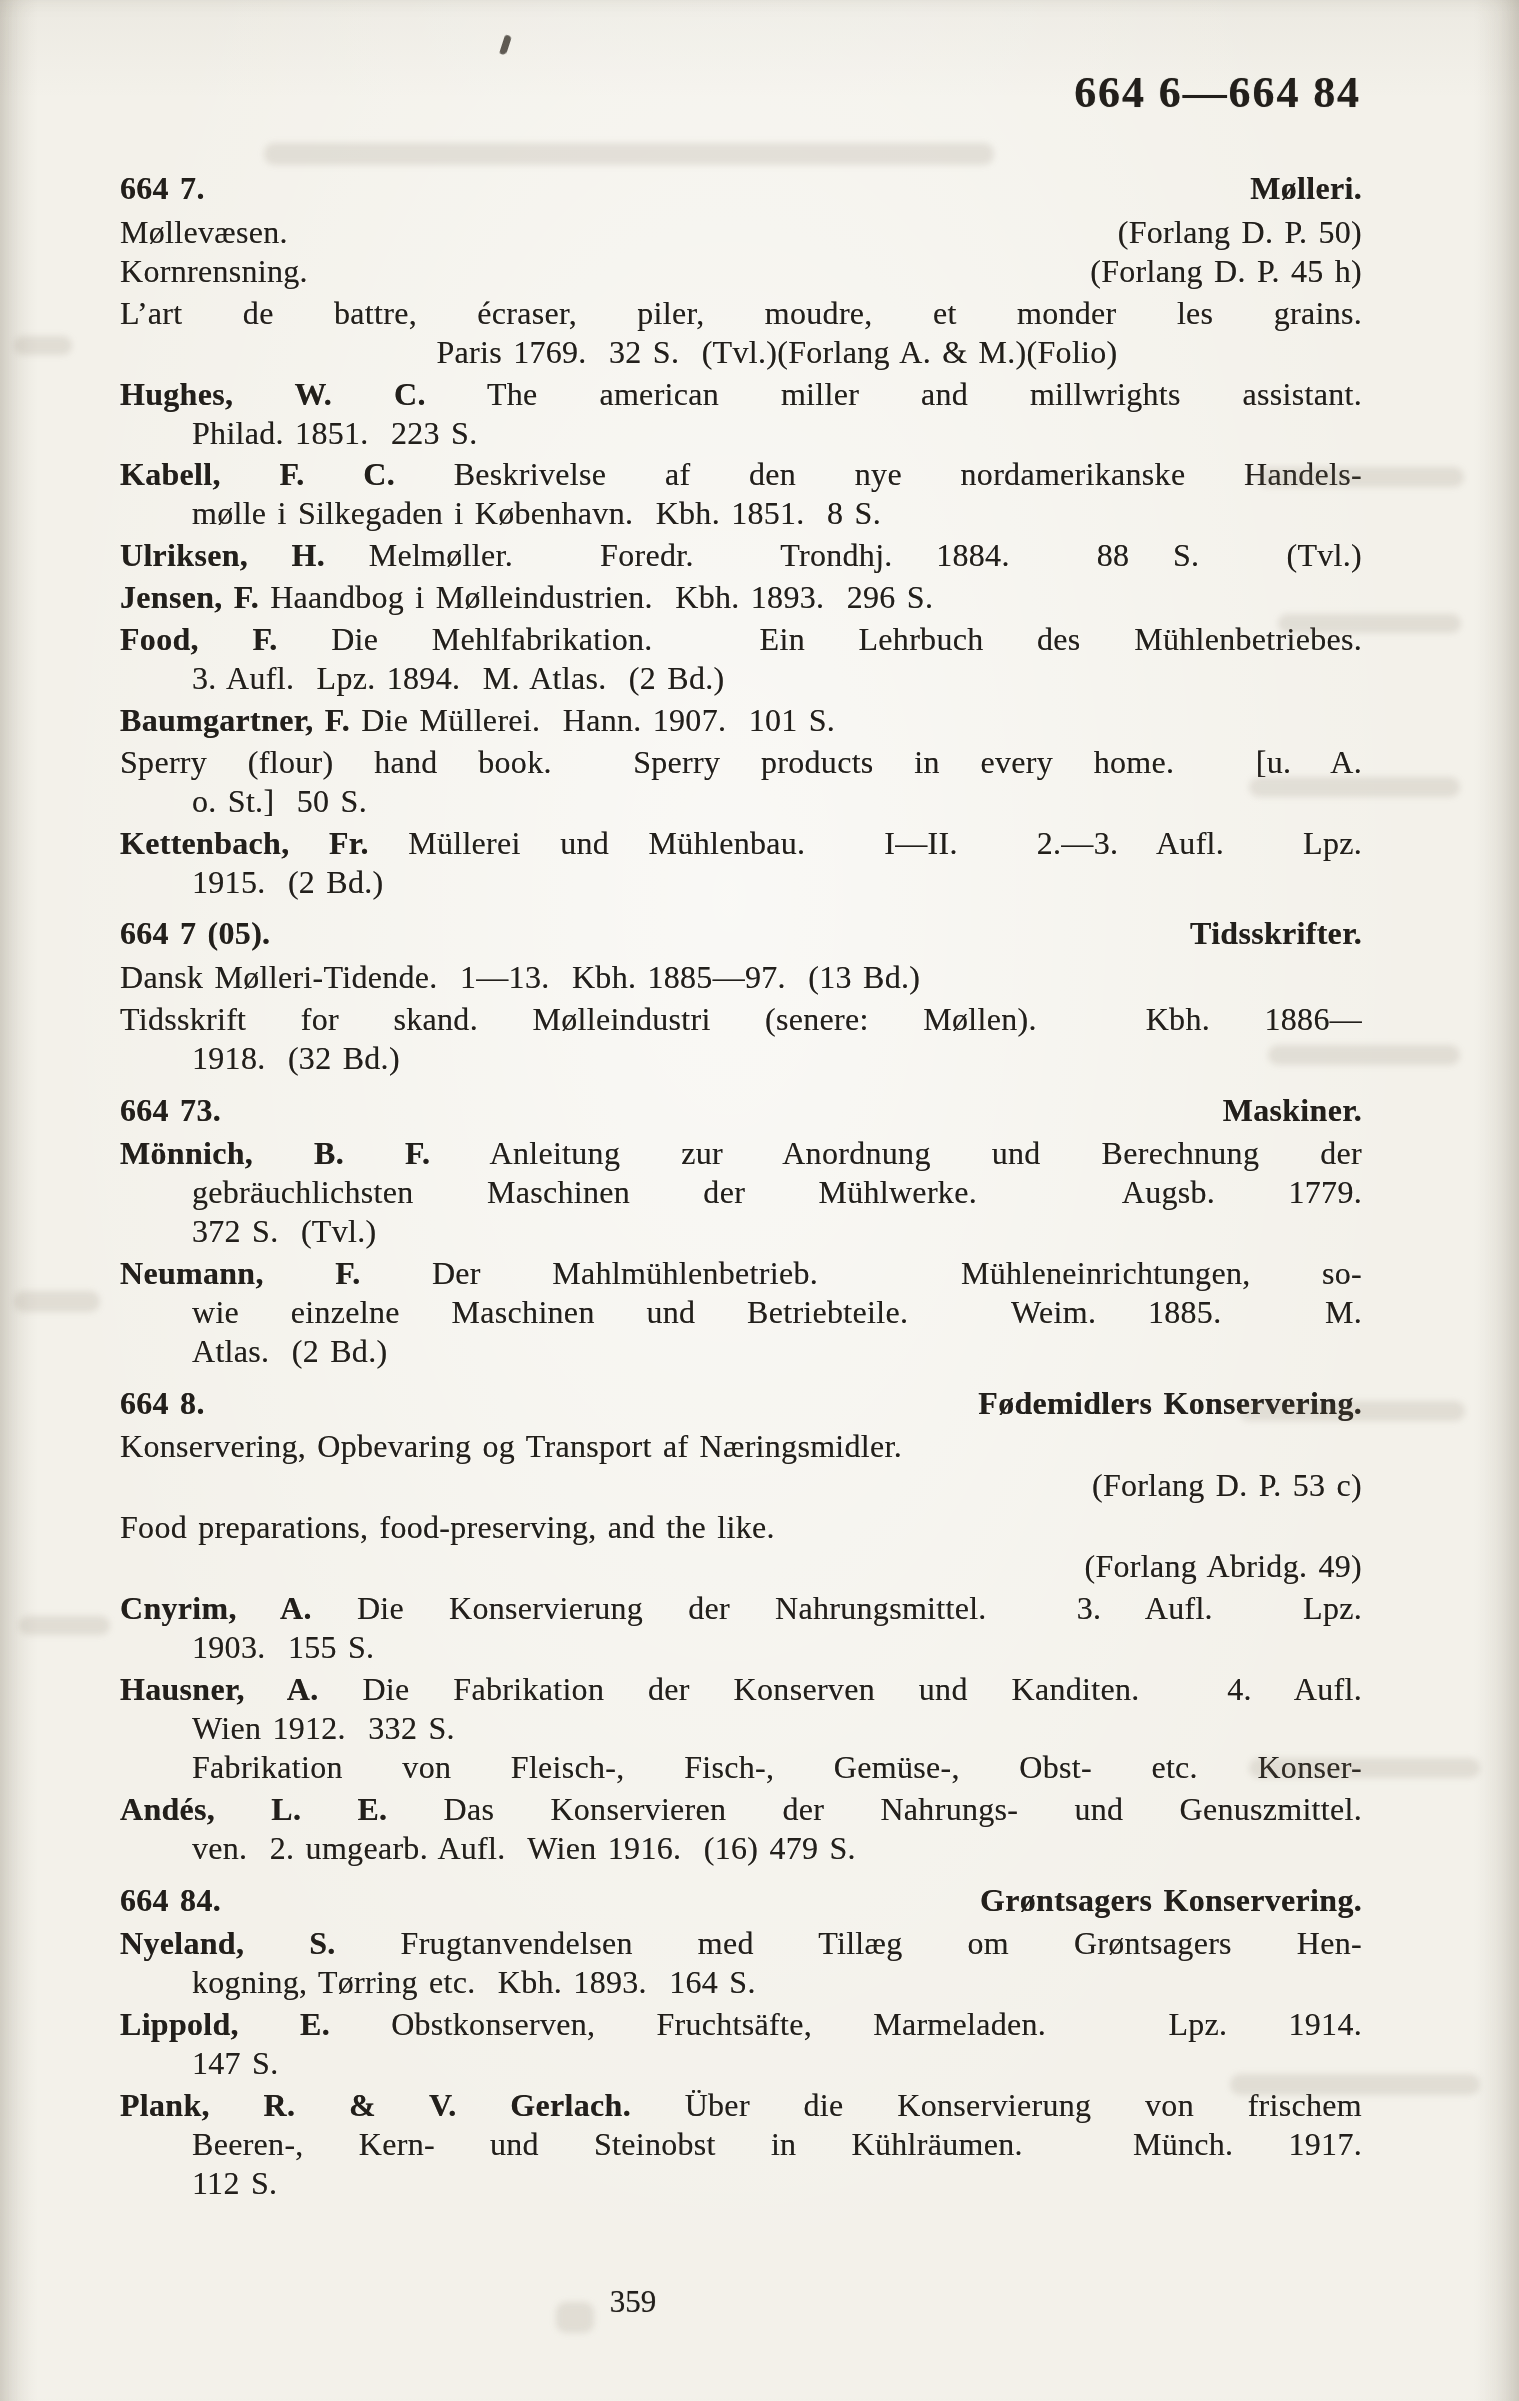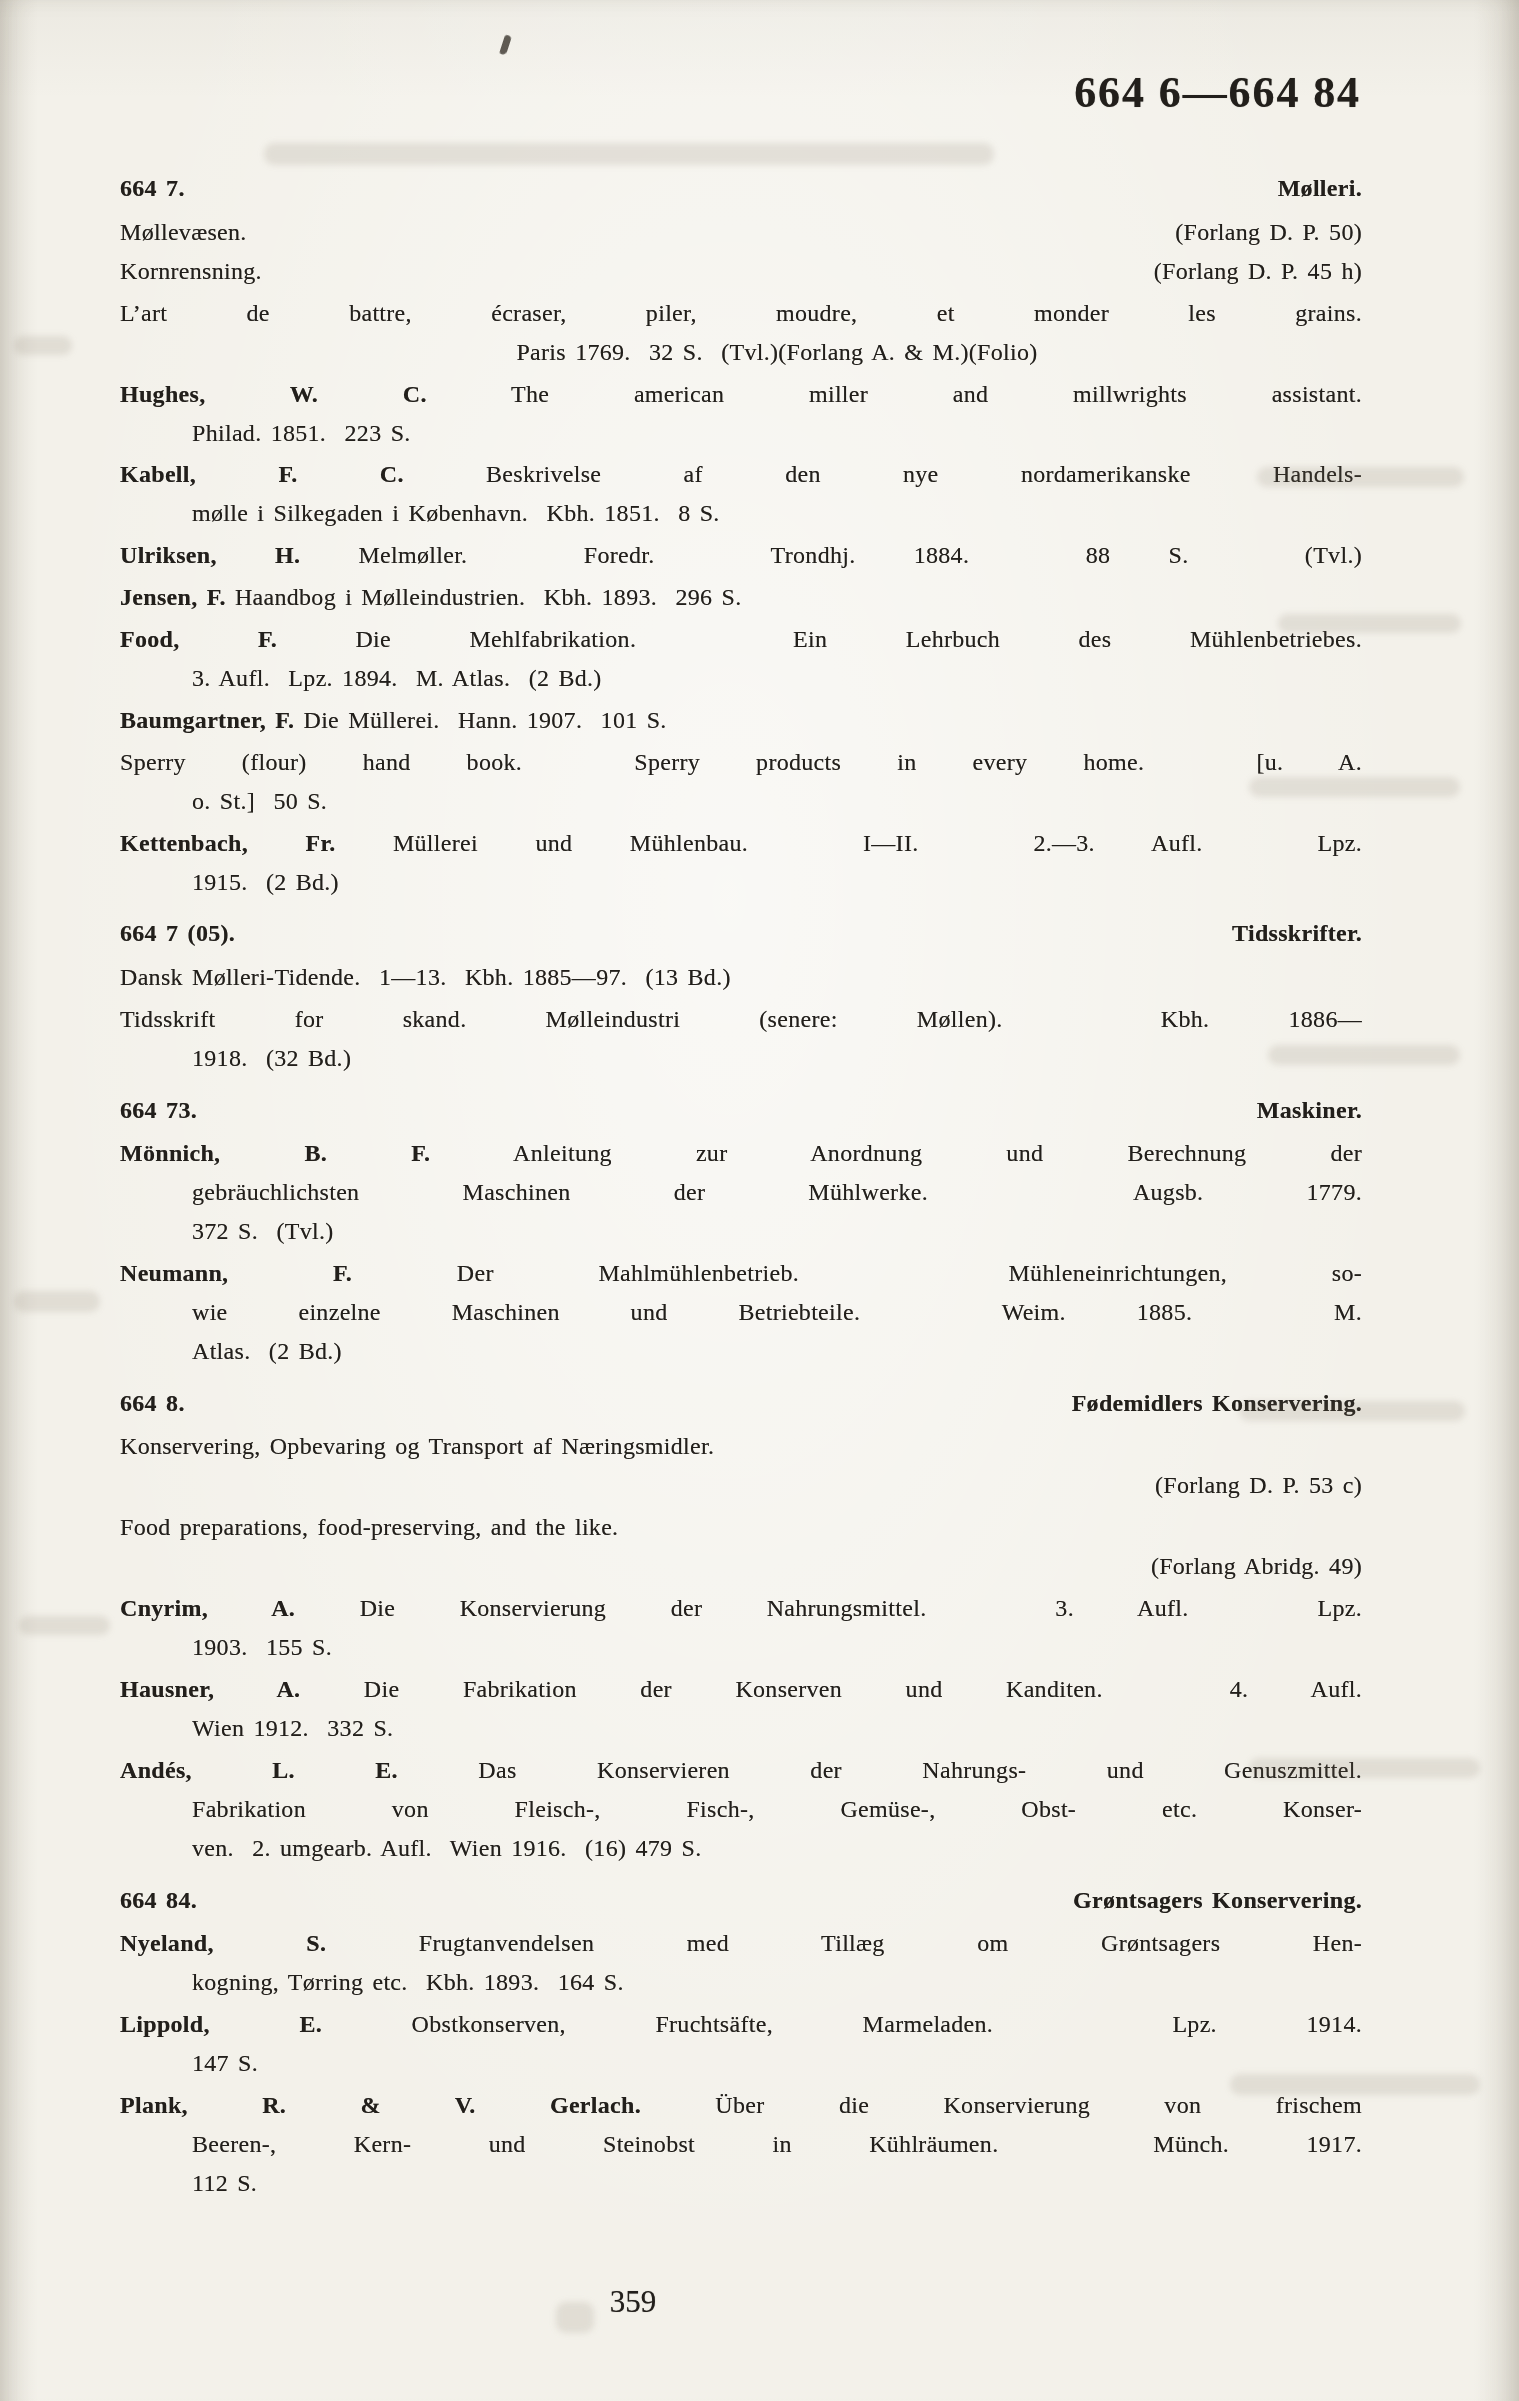--- a/index.html
+++ b/index.html
@@ -19,21 +19,21 @@
     font-family:"Liberation Serif","DejaVu Serif",serif;
     color:#221f1b;
   }
   .header{
     position:absolute;top:67px;right:158px;
     font-weight:bold;font-size:44px;letter-spacing:1.9px;
     text-shadow:0 0 0.7px rgba(34,31,27,0.6);
   }
   .textblock{
     position:absolute;left:120px;top:169px;width:1242px;
-    font-size:24px;line-height:39px;
+    font-size:32px;line-height:39px;
     letter-spacing:0.3px;word-spacing:2.9px;
     text-shadow:0 0 0.6px rgba(34,31,27,0.55);
   }
   .ln{margin:0;}
   .ind{padding-left:72px;}
   .just{text-align:justify;text-align-last:justify;text-justify:inter-word;}
   .ralign{text-align:right;}
   .split{display:flex;justify-content:space-between;}
   .triple{display:flex;justify-content:center;}
   .section{font-weight:bold;margin-top:12.5px;margin-bottom:4.8px;}
@@ -119,22 +119,22 @@
         <span>Fødemidlers Konservering.</span>
       </div>
       <div class="ln estart"><span>Konservering, Opbevaring og Transport af Næringsmidler.</span></div>
       <div class="ln ralign"><span>(Forlang D. P. 53 c)</span></div>
       <div class="ln estart"><span>Food preparations, food-preserving, and the like.</span></div>
       <div class="ln ralign"><span>(Forlang Abridg. 49)</span></div>
       <div class="ln just estart"><b>Cnyrim, A.</b><span> Die Konservierung der Nahrungsmittel.&nbsp; 3. Aufl.&nbsp; Lpz.</span></div>
       <div class="ln ind"><span>1903.&nbsp; 155 S.</span></div>
       <div class="ln just estart"><b>Hausner, A.</b><span> Die Fabrikation der Konserven und Kanditen.&nbsp; 4. Aufl.</span></div>
       <div class="ln ind"><span>Wien 1912.&nbsp; 332 S.</span></div>
+      <div class="ln ind just"><span>Fabrikation von Fleisch-, Fisch-, Gemüse-, Obst- etc. Konser-</span></div>
       <div class="ln just estart"><b>Andés, L. E.</b><span> Das Konservieren der Nahrungs- und Genuszmittel.</span></div>
-      <div class="ln ind just"><span>Fabrikation von Fleisch-, Fisch-, Gemüse-, Obst- etc. Konser-</span></div>
       <div class="ln ind"><span>ven.&nbsp; 2. umgearb. Aufl.&nbsp; Wien 1916.&nbsp; (16) 479 S.</span></div>
       <div class="ln section split">
         <span>664 84.</span>
         <span>Grøntsagers Konservering.</span>
       </div>
       <div class="ln just estart"><b>Nyeland, S.</b><span> Frugtanvendelsen med Tillæg om Grøntsagers Hen-</span></div>
       <div class="ln ind"><span>kogning, Tørring etc.&nbsp; Kbh. 1893.&nbsp; 164 S.</span></div>
       <div class="ln just estart"><b>Lippold, E.</b><span> Obstkonserven, Fruchtsäfte, Marmeladen.&nbsp; Lpz. 1914.</span></div>
       <div class="ln ind"><span>147 S.</span></div>
       <div class="ln just estart"><b>Plank, R. &amp; V. Gerlach.</b><span> Über die Konservierung von frischem</span></div>

